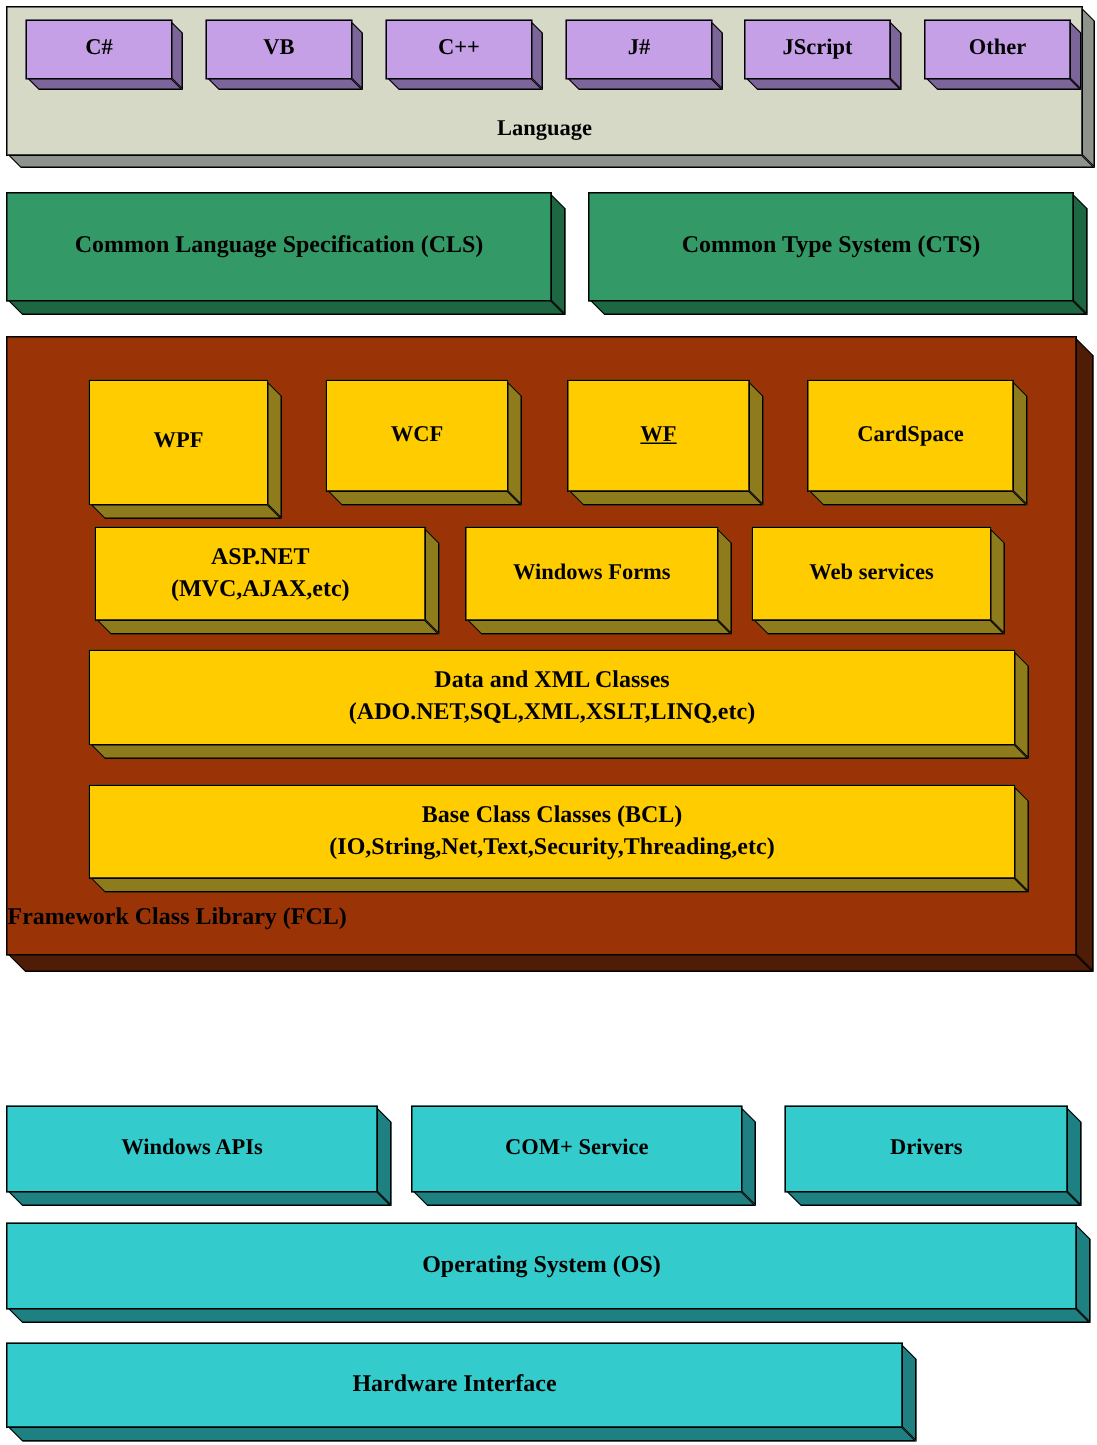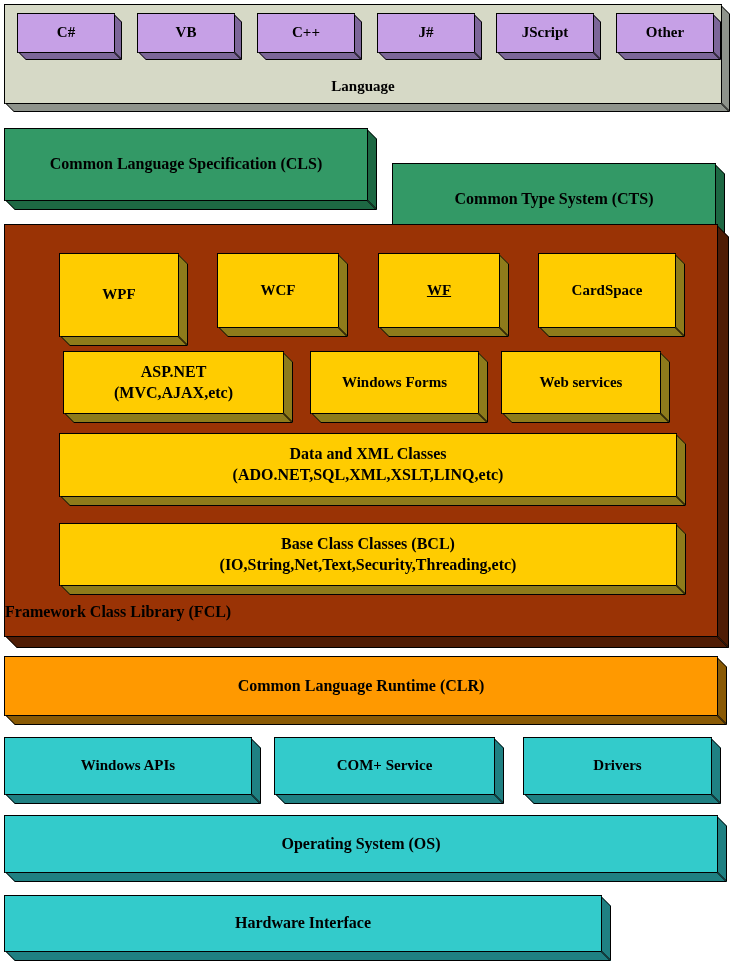--- a/index.html
+++ b/index.html
@@ -38,21 +38,21 @@
   .c-yellow{--d:10px;background:#FFCC00;--side:#8E7B1B;}
   .c-orange{--d:10px;background:#FF9900;--side:#8A5A05;}
   .c-cyan  {--d:10px;background:#33CBCB;--side:#1F8082;}
 
   
   .layer-language{left:4px;top:4px;width:718px;height:100px;display:block;}
   .lang-box{top:8px;width:98px;height:40px;font-size:15px;}
   .lang-label{position:absolute;left:0;right:0;bottom:7px;text-align:center;font-size:15px;}
 
   .box-cls{left:4px;top:128px;width:364px;height:73px;font-size:16px;}
-  .box-cts{left:392px;top:128px;width:324px;height:73px;font-size:16px;margin-top:35px;}
+  .box-cts{left:392px;top:128px;width:324px;height:73px;font-size:16px;}
 
   .layer-fcl{left:4px;top:224px;width:714px;height:413px;display:block;}
   .fcl-label{position:absolute;left:0;right:0;bottom:13px;text-align:left;font-size:16px;}
   .box-wpf      {left:54px; top:28px; width:120px;height:84px;font-size:15px;}
   .box-wcf      {left:212px;top:28px; width:122px;height:75px;font-size:15px;}
   .box-wf       {left:373px;top:28px; width:122px;height:75px;font-size:15px;text-decoration:underline;}
   .box-cardspace{left:533px;top:28px; width:138px;height:75px;font-size:15px;}
   .box-aspnet   {left:58px; top:126px;width:221px;height:63px;font-size:16px;}
   .box-winforms {left:305px;top:126px;width:169px;height:63px;font-size:15px;}
   .box-webserv  {left:496px;top:126px;width:160px;height:63px;font-size:15px;}
@@ -135,23 +135,20 @@
       <span class="line">(ADO.NET,SQL,XML,XSLT,LINQ,etc)</span>
     </div>
     <div class="box3d c-yellow box-bcl">
       <span class="line">Base Class Classes (BCL)</span>
       <span class="line">(IO,String,Net,Text,Security,Threading,etc)</span>
     </div>
 
     <div class="fcl-label">Framework Class Library (FCL)</div>
   </div>
 
-  <div class="box3d c-orange box-clr">
-    <span class="line">Common Language Runtime (CLR)</span>
-  </div>
 
   <div class="box3d c-cyan box-winapis">
     <span class="line">Windows APIs</span>
   </div>
   <div class="box3d c-cyan box-drivers">
     <span class="line">Drivers</span>
   </div>
   <div class="box3d c-cyan box-complus">
     <span class="line">COM+ Service</span>
   </div>

